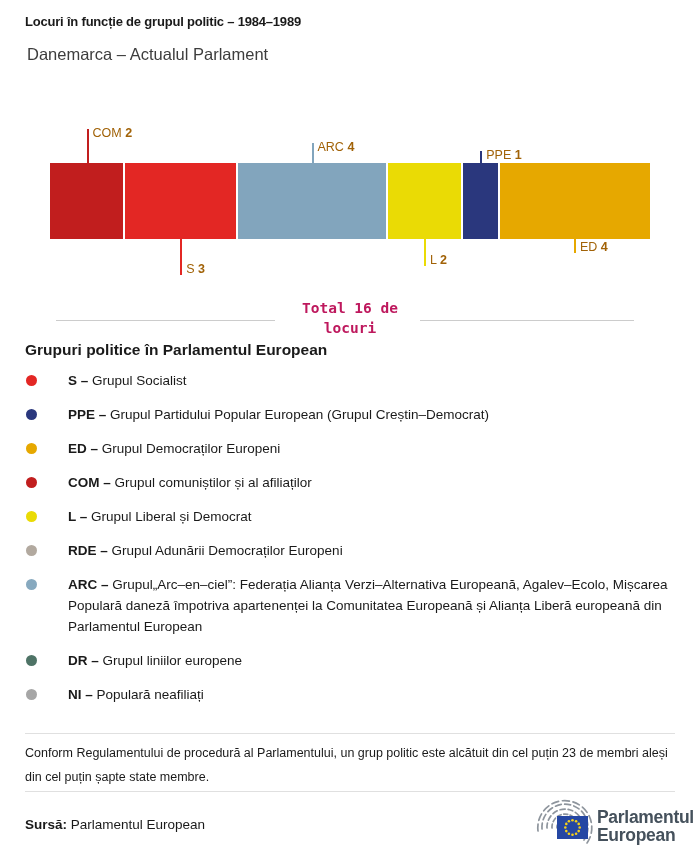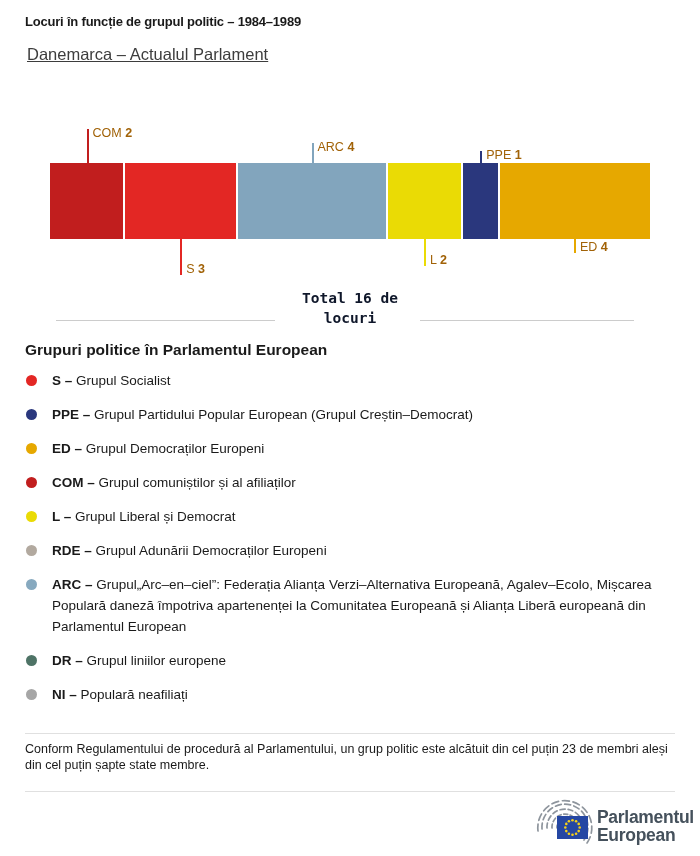--- a/index.html
+++ b/index.html
@@ -1,45 +1,45 @@
 <!DOCTYPE html>
 <html><head>
 <meta charset="utf-8">
 <style>
   html,body { margin:0; padding:0; background:#fff; }
   .page {
     position:relative; width:700px; height:856px; background:#ffffff;
     font-family:"Liberation Sans", sans-serif; color:#1a1a1a; overflow:hidden;
   }
   .title { position:absolute; left:25px; top:14px; font-size:13px; font-weight:bold; letter-spacing:-0.2px; }
-  .subtitle { position:absolute; left:27px; top:45px; font-size:16.5px; font-weight:normal; color:#3d3d3d;text-decoration:underline; }
+  .subtitle { position:absolute; left:27px; top:45px; font-size:16.5px; font-weight:normal; color:#3d3d3d; }
 
   .stacked-bar { position:absolute; left:50px; top:163px; width:600px; height:76px; display:flex; }
   .segment { height:100%; box-sizing:border-box; border-right:2px solid #ffffff; }
   .segment:last-child { border-right:none; }
 
   .callout-line { position:absolute; width:2px; }
   .callout-label { position:absolute; font-size:12.5px; line-height:15px; white-space:nowrap; color:#a16207; }
   .callout-label b { font-weight:bold; }
 
   .total-divider { position:absolute; top:320px; height:0; border-top:1px solid #cccccc; }
   .total-label {
-    position:absolute; left:280px; top:288px; width:140px; text-align:center;
-    font-family:"DejaVu Sans Mono", monospace; font-weight:bold; font-size:14.5px; line-height:20px; color:#0f172a;
+    position:absolute; left:280px; top:298px; width:140px; text-align:center;
+    font-family:"DejaVu Sans Mono", monospace; font-weight:bold; font-size:14.5px; line-height:20px; color:#be185d;
   }
 
   .legend-heading { position:absolute; left:25px; top:341px; font-size:15.5px; font-weight:bold; }
   .legend { position:absolute; left:25px; top:370px; width:652px; }
   .legend-item { display:flex; align-items:flex-start; margin-bottom:13px; }
   .legend-dot { width:11px; height:11px; border-radius:50%; margin:5px 15px 0 1px; flex:none; }
-  .legend-text { font-size:13.5px; line-height:21px; color:#1a1a1a; }
+  .legend-text { font-size:13.5px; line-height:21px; color:#1a1a1a;margin-left:16px; }
   .legend-text b { font-weight:bold; }
 
   .rule { position:absolute; left:25px; width:650px; height:0; border-top:1px solid #e0e0e0; }
-  .footnote { position:absolute; left:25px; top:741px; width:652px; font-size:12.5px; line-height:16px; color:#1a1a1a; }
+  .footnote { position:absolute; left:25px; top:741px; width:652px; font-size:12.5px; line-height:24px; color:#1a1a1a; }
   .source-line { position:absolute; left:25px; top:817px; font-size:13.5px; }
   .source-line b { font-weight:bold; }
   .logo { position:absolute; left:513px; top:795px; }
 </style>
 </head>
 <body>
 
 <div class="page">
 
   <div class="title">Locuri în funcție de grupul politic – 1984–1989</div>
@@ -109,20 +109,24 @@
       <div class="legend-item">
         <span class="legend-dot" style="background: rgb(166, 166, 166);"></span>
         <div class="legend-text"><b>NI – </b><span>Populară neafiliați</span></div>
       </div>
     </div>
 
   <div class="rule" style="top:733px;"></div>
   <div class="footnote">Conform Regulamentului de procedură al Parlamentului, un grup politic este alcătuit din cel puțin 23 de membri aleși din cel puțin șapte state membre.</div>
   <div class="rule" style="top:791px;"></div>
 
+  <div class="source-line">
+    <b>Sursă:</b>
+    <span>Parlamentul European</span>
+  </div>
 
   <div class="logo">
     <svg width="182" height="54" viewBox="0 0 182 54">
       <g fill="none" stroke="#8e959d" stroke-width="1.7" stroke-linecap="round">
         <path d="M 44 33 A 8 8 0 1 1 59 36" stroke-dasharray="3 2.2"></path>
         <path d="M 39 33 A 13 13 0 1 1 63 39" stroke-dasharray="4 2.6"></path>
         <path d="M 34 33 A 18 18 0 1 1 67 42" stroke-dasharray="5 3"></path>
         <path d="M 29 34 A 23 23 0 1 1 71 45" stroke-dasharray="6 3.4"></path>
         <path d="M 25 36 A 27 27 0 1 1 74 48" stroke-dasharray="7 3.8"></path>
       </g>

